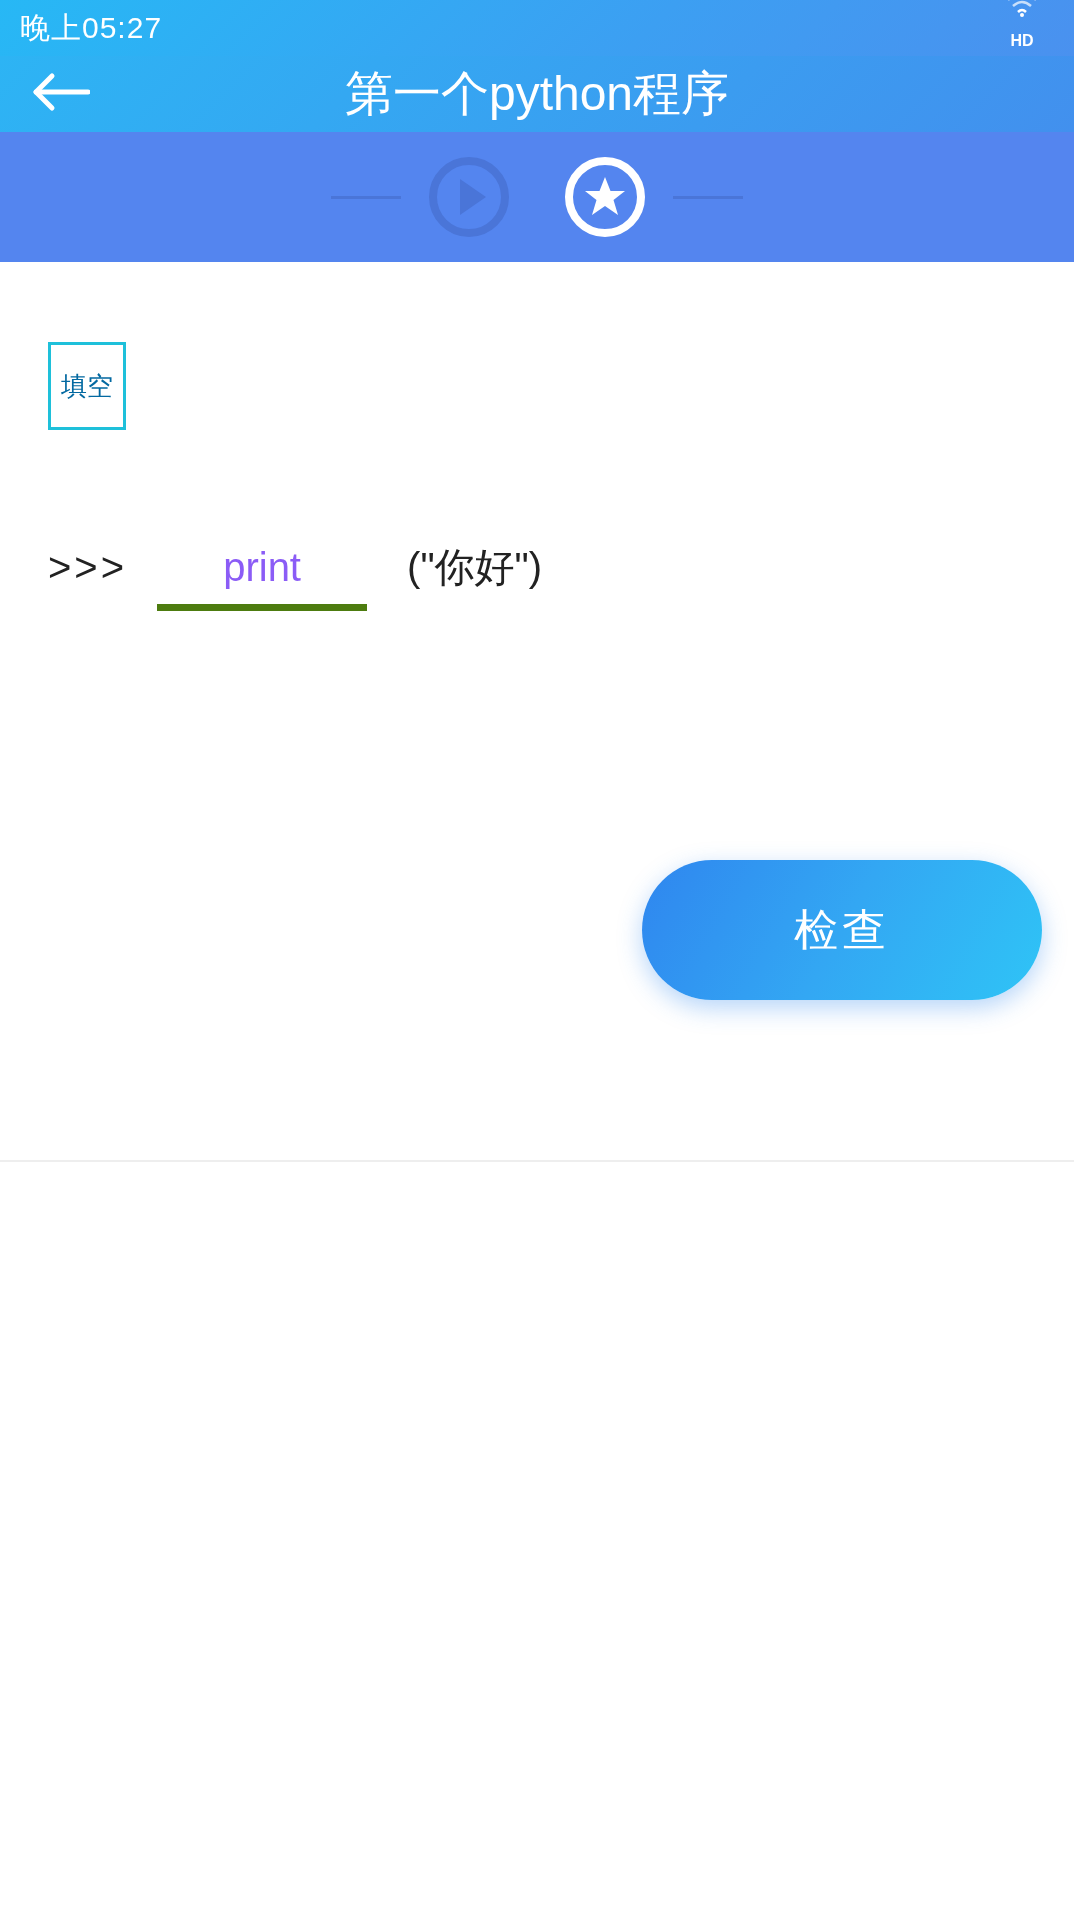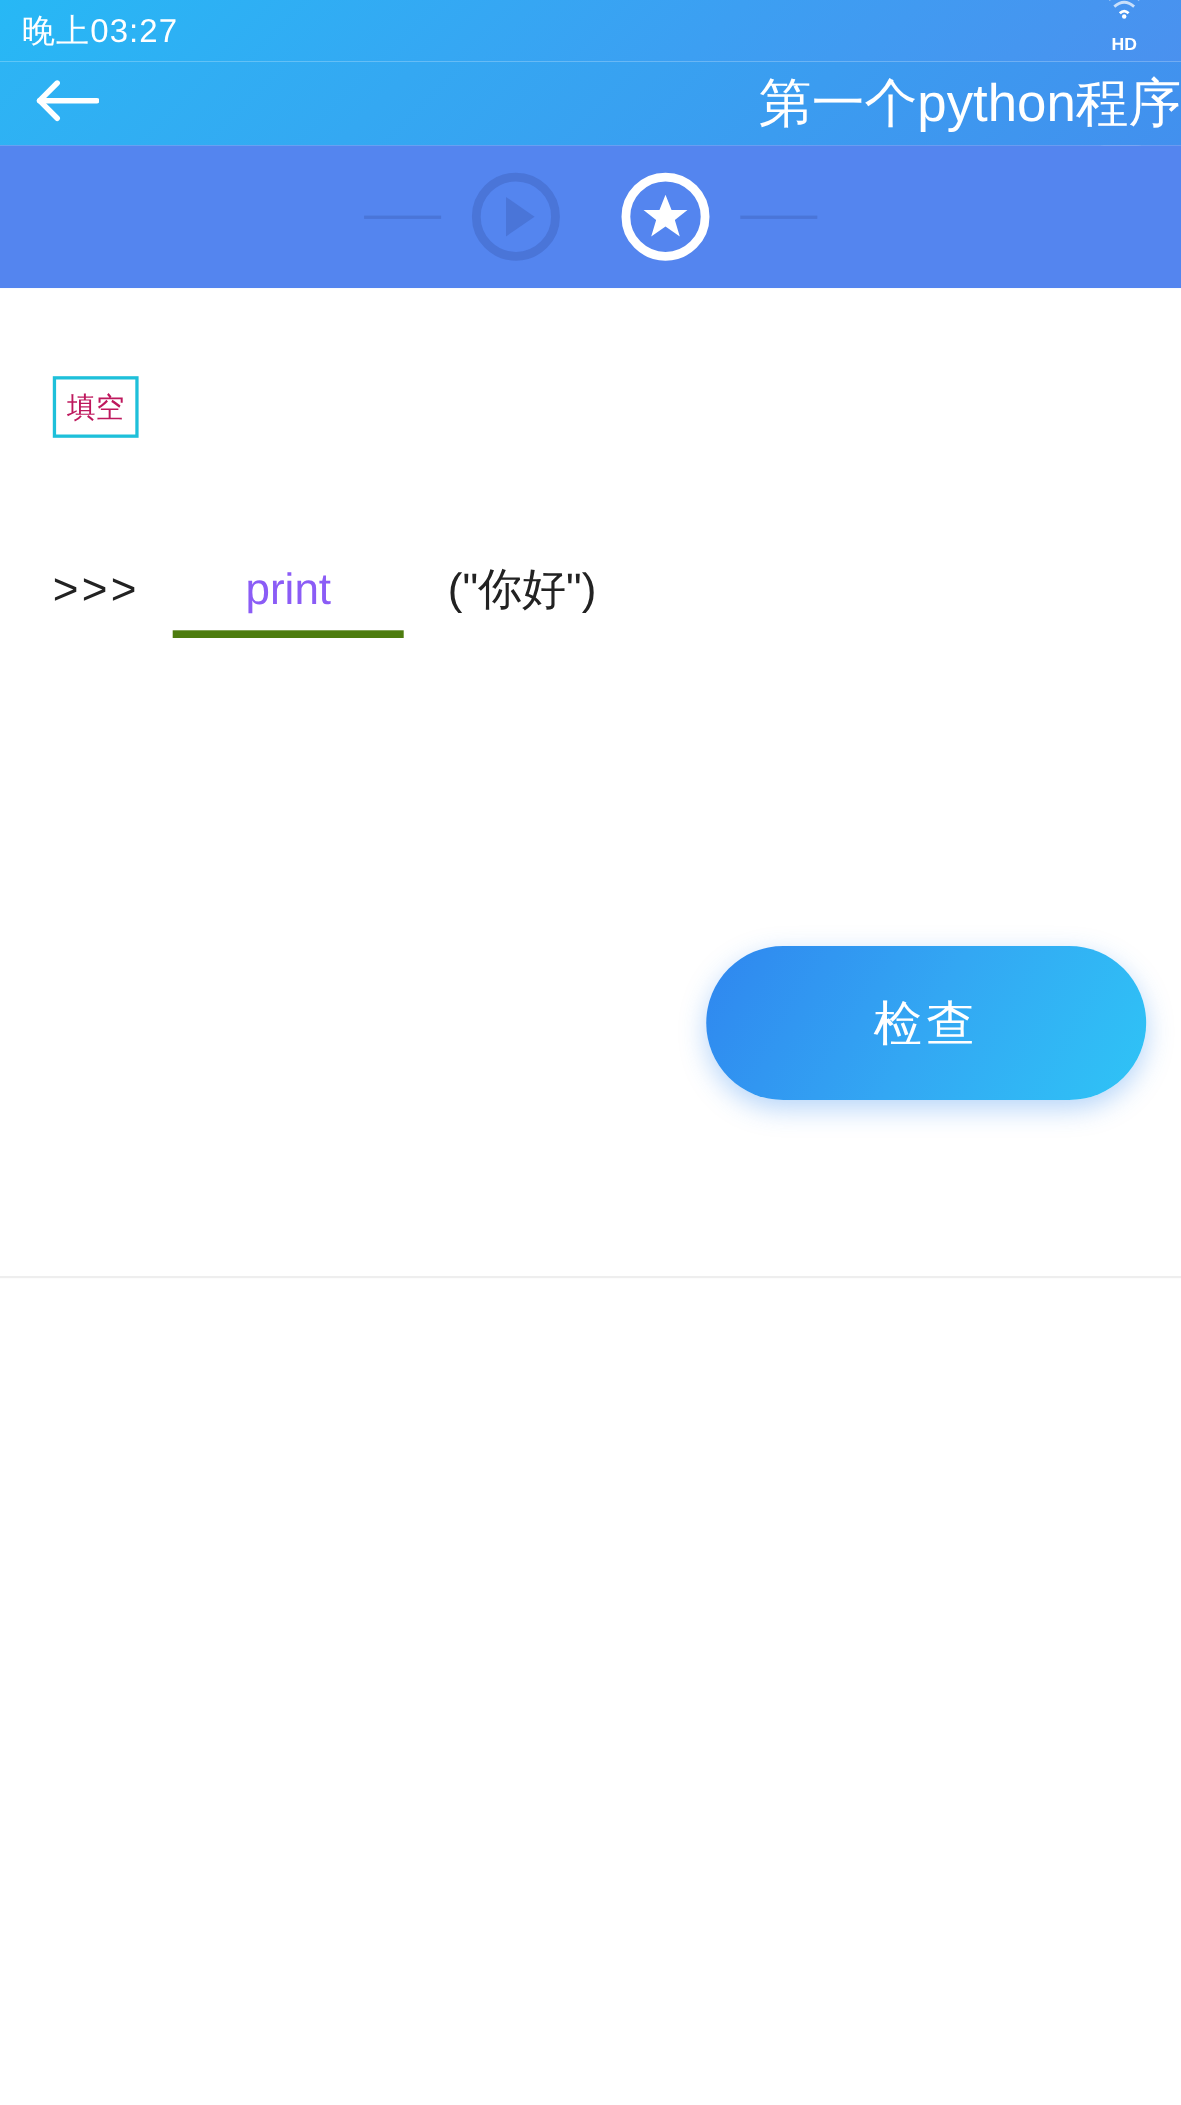--- a/index.html
+++ b/index.html
@@ -29,21 +29,21 @@
     position: relative;
   }
   .back-arrow {
     position: absolute;
     left: 30px;
     top: 50%;
     transform: translateY(-50%);
   }
   .title-text {
     width: 100%;
-    text-align: right;
+    text-align: center;
     color: #ffffff;
     font-size: 48px;
     font-weight: 500;
   }
 
   
   .stepper {
     height: 130px;
     background: #5485ef;
     display: flex;
@@ -90,23 +90,23 @@
   }
 
   .question-row {
     display: flex;
     align-items: center;
     gap: 28px;
     margin-bottom: 110px;
   }
   .tag {
     border: 3px solid #1ec0da;
-    color: #be185d;
+    color: #0369a1;
     font-size: 26px;
-    padding: 12px 10px;
+    padding: 28px 10px;
     line-height: 1;
   }
   .question-text {
     font-size: 40px;
     color: #222;
   }
 
   .code-row {
     display: flex;
     align-items: baseline;
@@ -144,21 +144,21 @@
     box-shadow: 0 8px 24px rgba(47,134,239,0.35);
     cursor: pointer;
   }
 
   .below-card { height: 700px; background: #ffffff; }
 </style>
 </head>
 <body>
 
 <div class="statusbar">
-  <div class="status-left">晚上03:27</div>
+  <div class="status-left">晚上05:27</div>
   <div class="status-right">
     <span>
       <svg width="36" height="10" viewBox="0 0 36 10">
           <circle cx="5" cy="5" r="4" fill="#fff"></circle>
           <circle cx="18" cy="5" r="4" fill="#fff"></circle>
           <circle cx="31" cy="5" r="4" fill="#fff"></circle>
         </svg>
     </span>
     <span>
       <svg width="30" height="30" viewBox="0 0 30 30">

